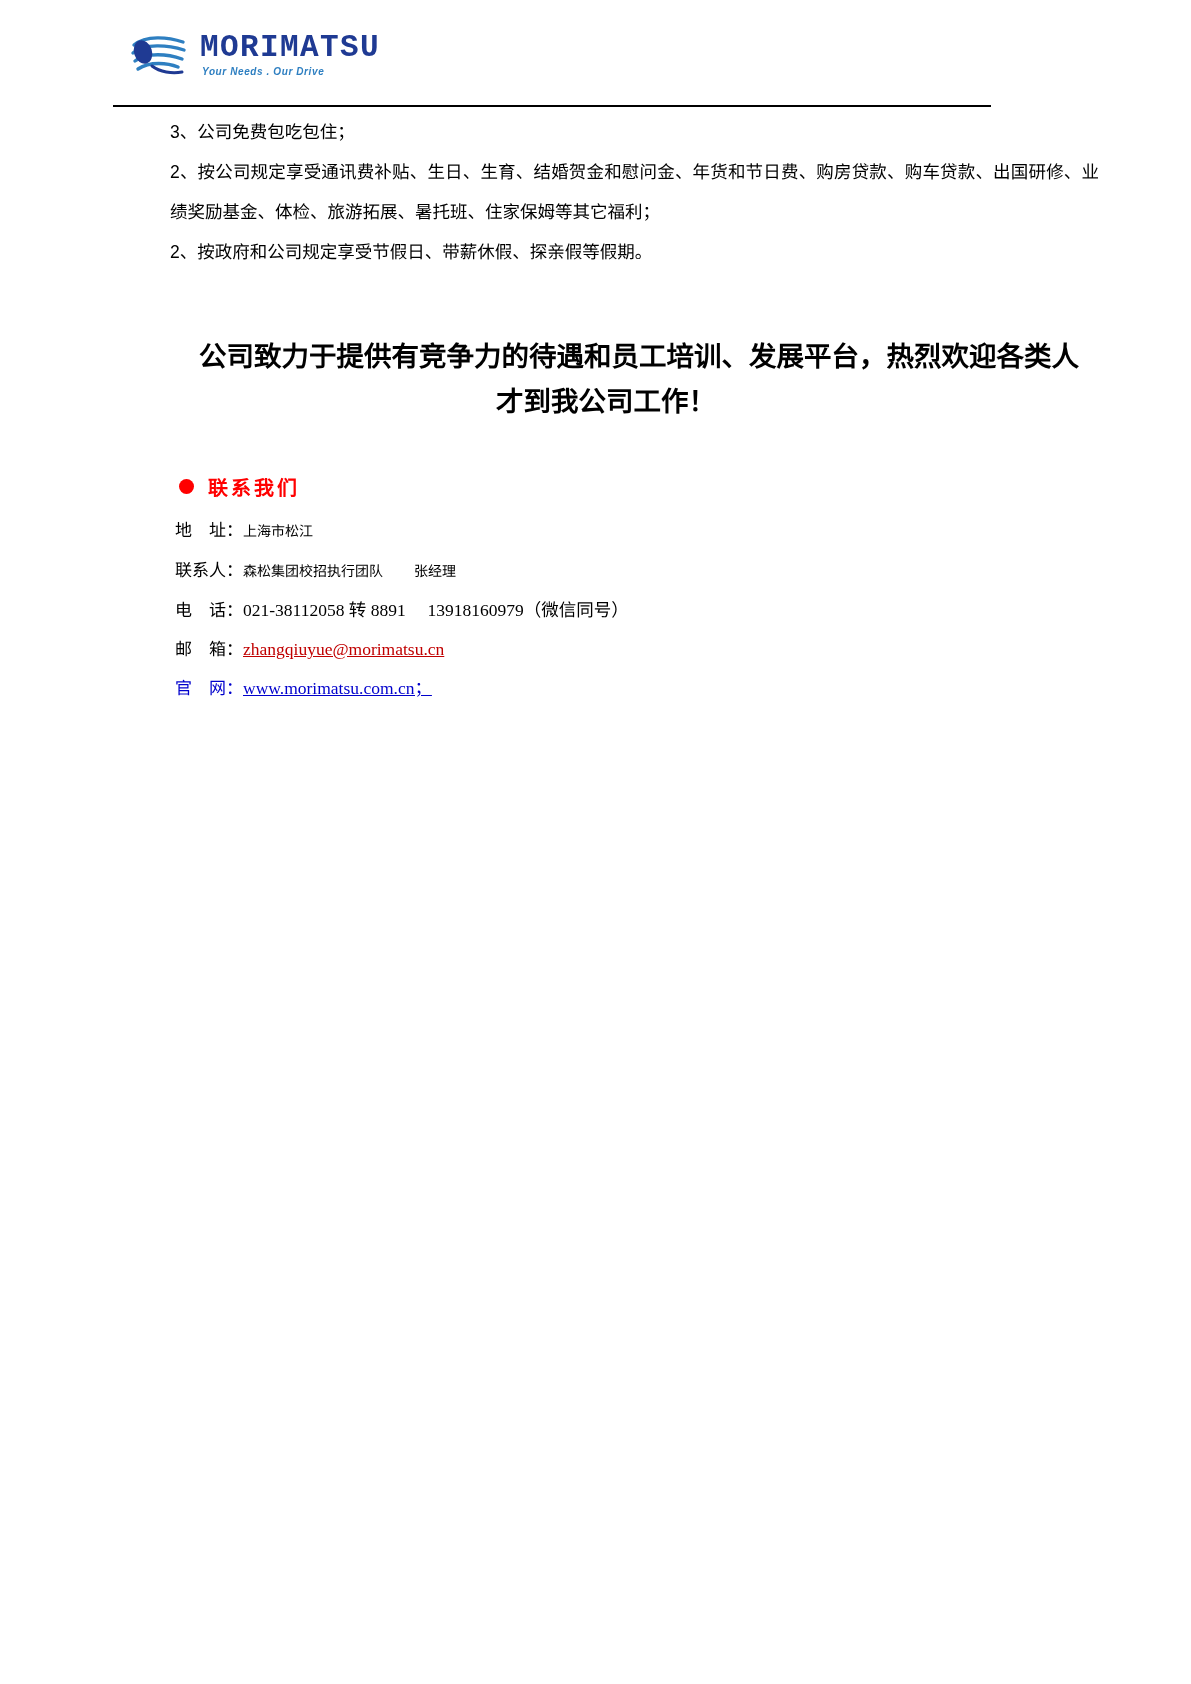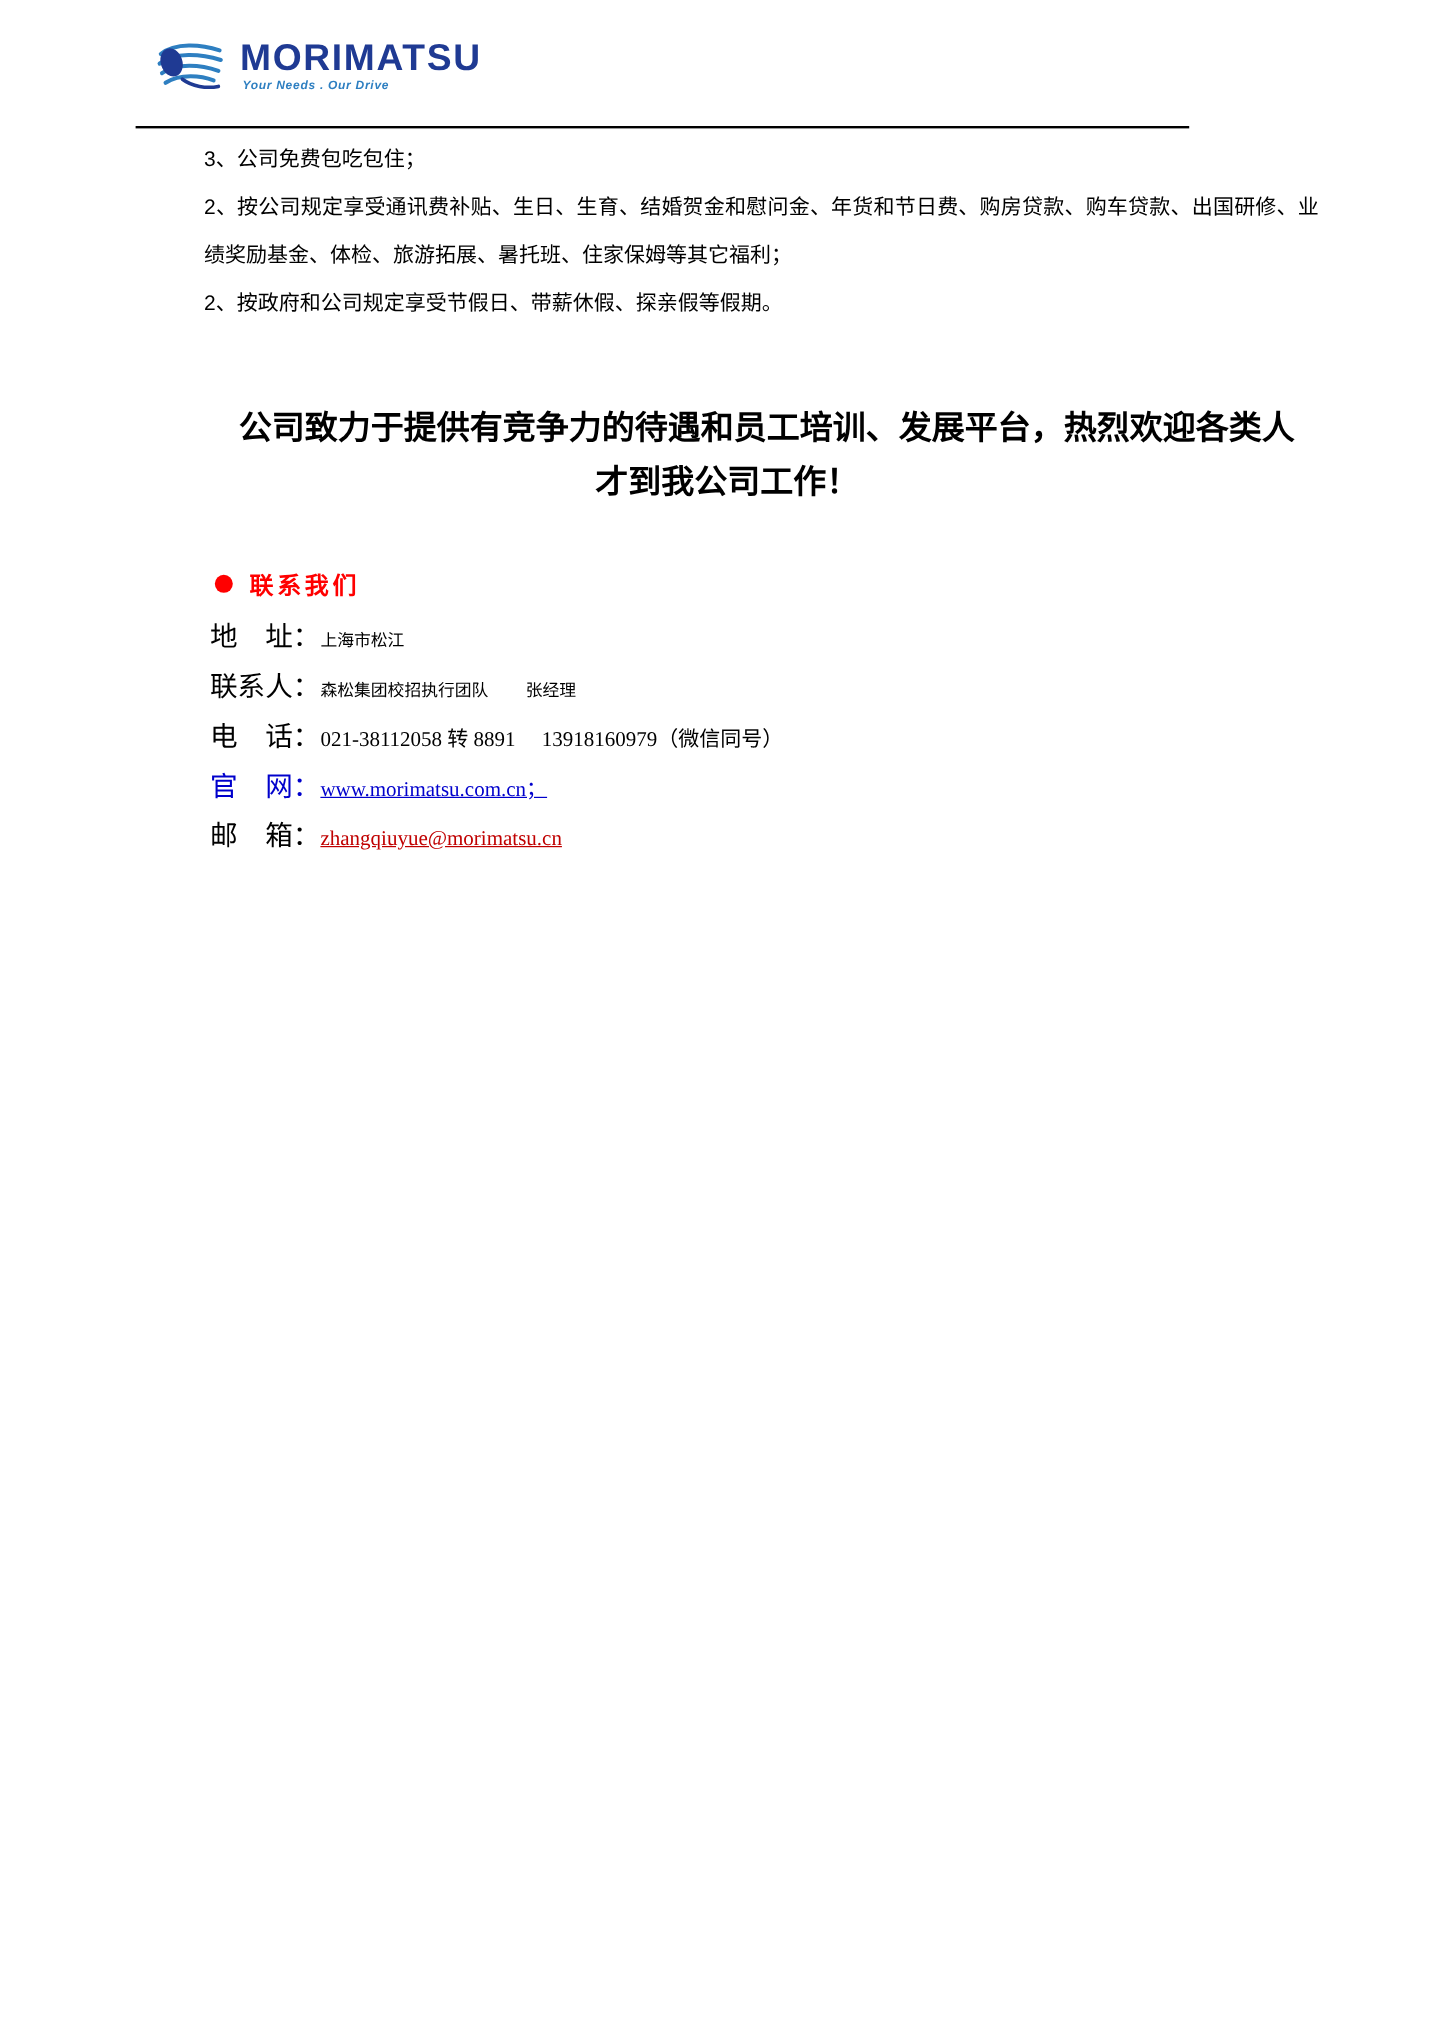--- a/index.html
+++ b/index.html
@@ -45,21 +45,21 @@
     height: 52px;
     position: relative;
   }
   .logo-text {
     display: flex;
     flex-direction: column;
     justify-content: center;
     line-height: 1;
   }
   .logo-name {
-    font-family: Liberation Sans, sans-serif;
+    font-family: Liberation Mono, monospace;
     font-weight: bold;
     font-size: 31px;
     letter-spacing: 1.4px;
     color: #1f3a93;
   }
   .logo-tag {
     font-family: "Liberation Sans", sans-serif;
     font-size: 10px;
     font-style: italic;
     font-weight: bold;
@@ -141,21 +141,21 @@
   }
   .contact-line {
     font-family: "Liberation Serif", serif;
     font-size: 17.5px;
     line-height: 39px;
     color: #000000;
     white-space: pre;
   }
   .contact-line .label {
     font-family: "Liberation Sans", sans-serif;
-    font-size: 23px;
+    font-size: 17px;
   }
   .contact-line .val-cn {
     font-family: "Liberation Sans", sans-serif;
     font-size: 14px;
   }
   .contact-line.link-red a,
   .contact-line.link-red .linktext {
     color: #c00000;
     text-decoration: underline;
     font-family: "Liberation Serif", serif;
@@ -216,19 +216,19 @@
       <span class="contact-heading-text">联系我们</span>
     </div>
 
     <div class="contact-lines">
       <div class="contact-line"><span class="label">地　址：</span><span class="val-cn">上海市松江</span></div>
 
       <div class="contact-line"><span class="label">联系人：</span><span class="val-cn">森松集团校招执行团队        张经理</span></div>
 
       <div class="contact-line"><span class="label">电　话：</span><span>021-38112058 转 8891     13918160979（微信同号）</span></div>
 
+      <div class="contact-line link-red"><span class="label">邮　箱：</span><span class="linktext">zhangqiuyue@morimatsu.cn</span></div>
+
       <div class="contact-line link-blue"><span class="label">官　网：</span><span class="linktext">www.morimatsu.com.cn；</span></div>
-
-      <div class="contact-line link-red"><span class="label">邮　箱：</span><span class="linktext">zhangqiuyue@morimatsu.cn</span></div>
     </div>
 
   </div>
 </div>
 
 </body></html>

